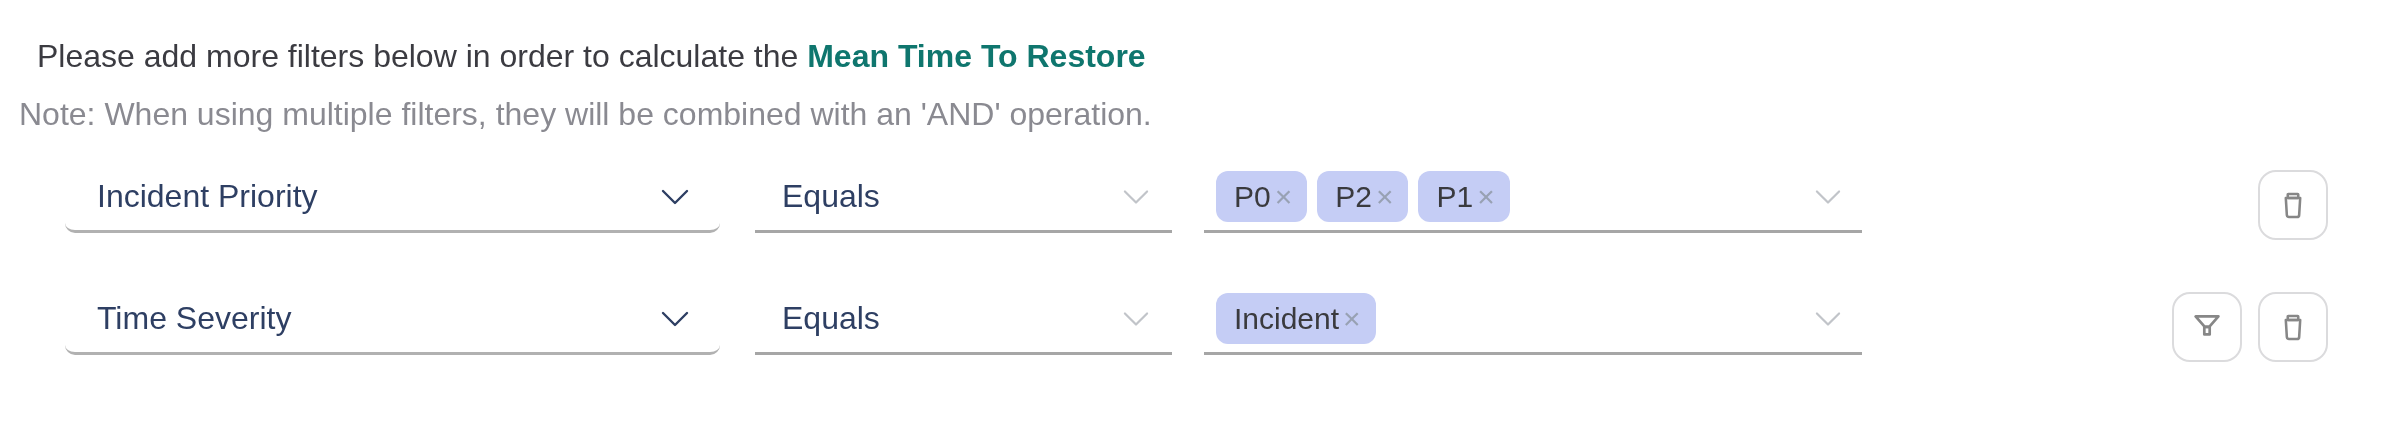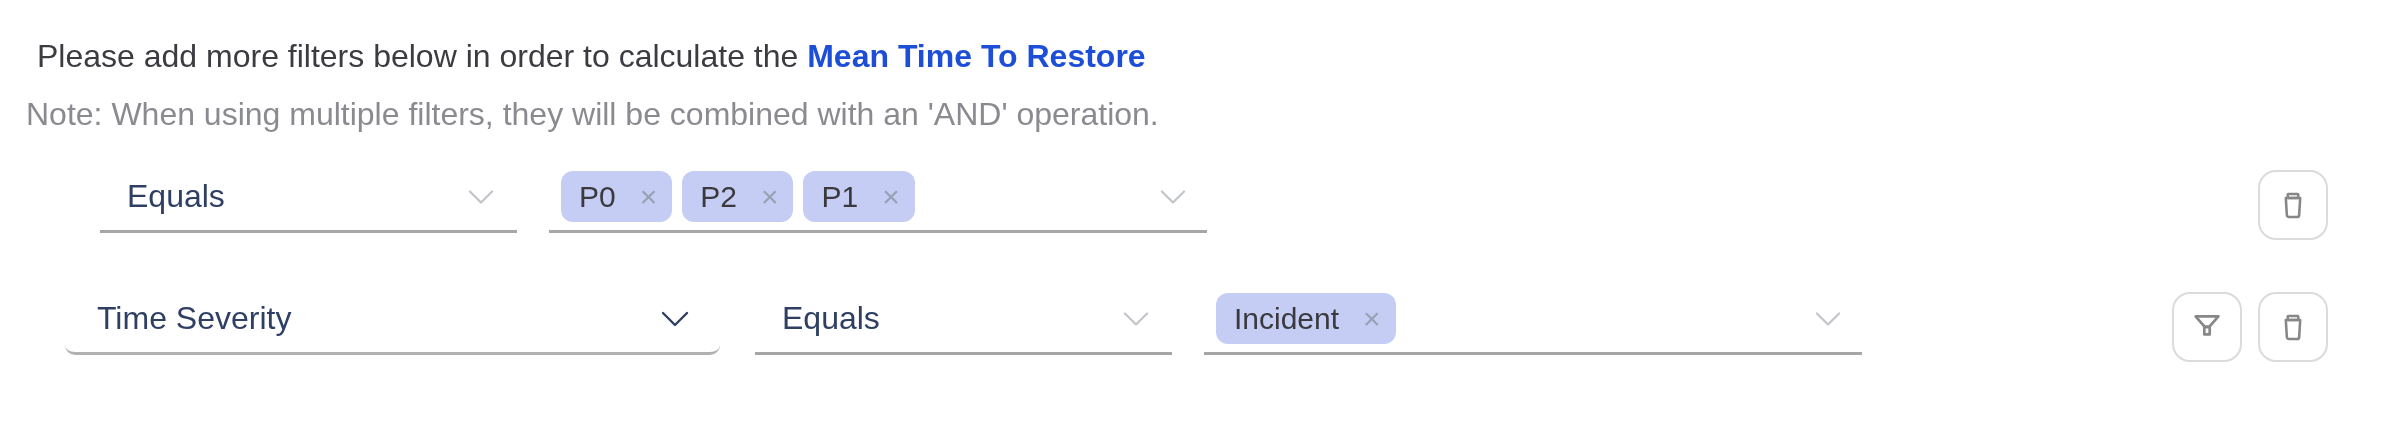--- a/index.html
+++ b/index.html
@@ -16,24 +16,24 @@
 
   .heading {
     margin: 36px 0 0 37px;
     font-size: 32px;
     line-height: 40px;
     color: #3b3b41;
     font-weight: 400;
   }
   .heading .metric {
     font-weight: 700;
-    color: #1d4ed8;
+    color: #0f766e;
   }
   .note {
-    margin: 18px 0 0 26px;
+    margin: 18px 0 0 19px;
     font-size: 32px;
     line-height: 40px;
     color: #8a8a91;
     font-weight: 400;
   }
 
   .rows { margin-top: 26px; }
 
   .filter-row {
     display: flex;
@@ -93,21 +93,21 @@
     flex: 1 1 auto;
     overflow: hidden;
   }
   .tag {
     height: 51px;
     background: #c5cdf5;
     border-radius: 12px;
     display: inline-flex;
     align-items: center;
     padding: 0 15px 0 18px;
-    gap: 24px;
+    gap: 4px;
     flex: 0 0 auto;
   }
   .tag-label {
     font-size: 30px;
     color: #3a3a3e;
     white-space: nowrap;
   }
   .tag-x {
     font-size: 30px;
     line-height: 1;
@@ -151,20 +151,26 @@
   <div class="heading">
     <span>Please add more filters below in order to calculate the</span>
     <span class="metric">Mean Time To Restore</span>
   </div>
 
   <div class="note">Note: When using multiple filters, they will be combined with an 'AND' operation.</div>
 
   <div class="rows">
 
     <div class="filter-row">
+      <div class="field field-name">
+        <span class="field-label">Incident Priority</span>
+        <svg class="chev dark" width="30" height="26" viewBox="0 0 30 26">
+          <polyline points="3,7 15,19 27,7"></polyline>
+        </svg>
+      </div>
 
       <div class="field field-op">
         <span class="field-label">Equals</span>
         <svg class="chev light" width="28" height="24" viewBox="0 0 30 26">
           <polyline points="3,7 15,19 27,7"></polyline>
         </svg>
       </div>
 
       <div class="field field-values">
         <div class="tags">

